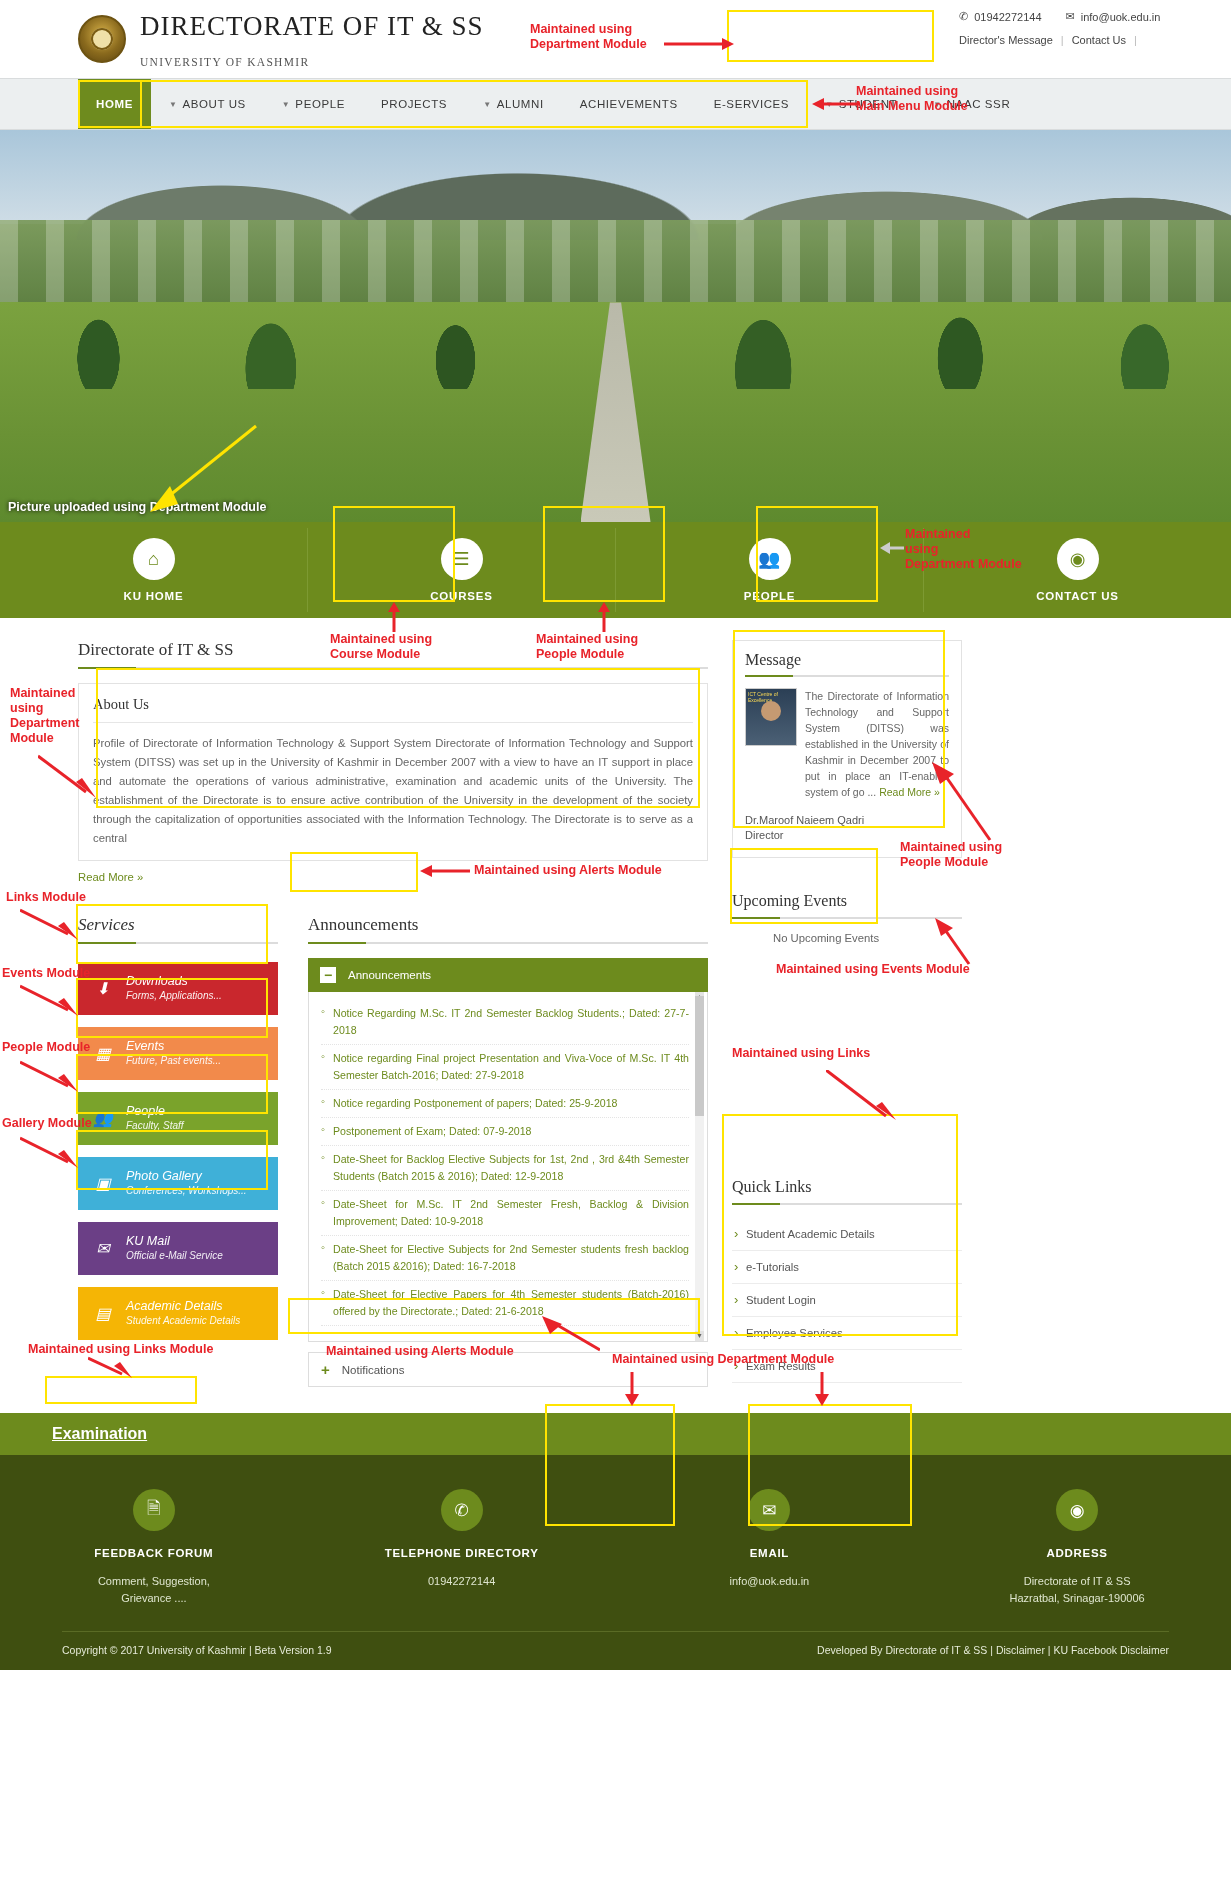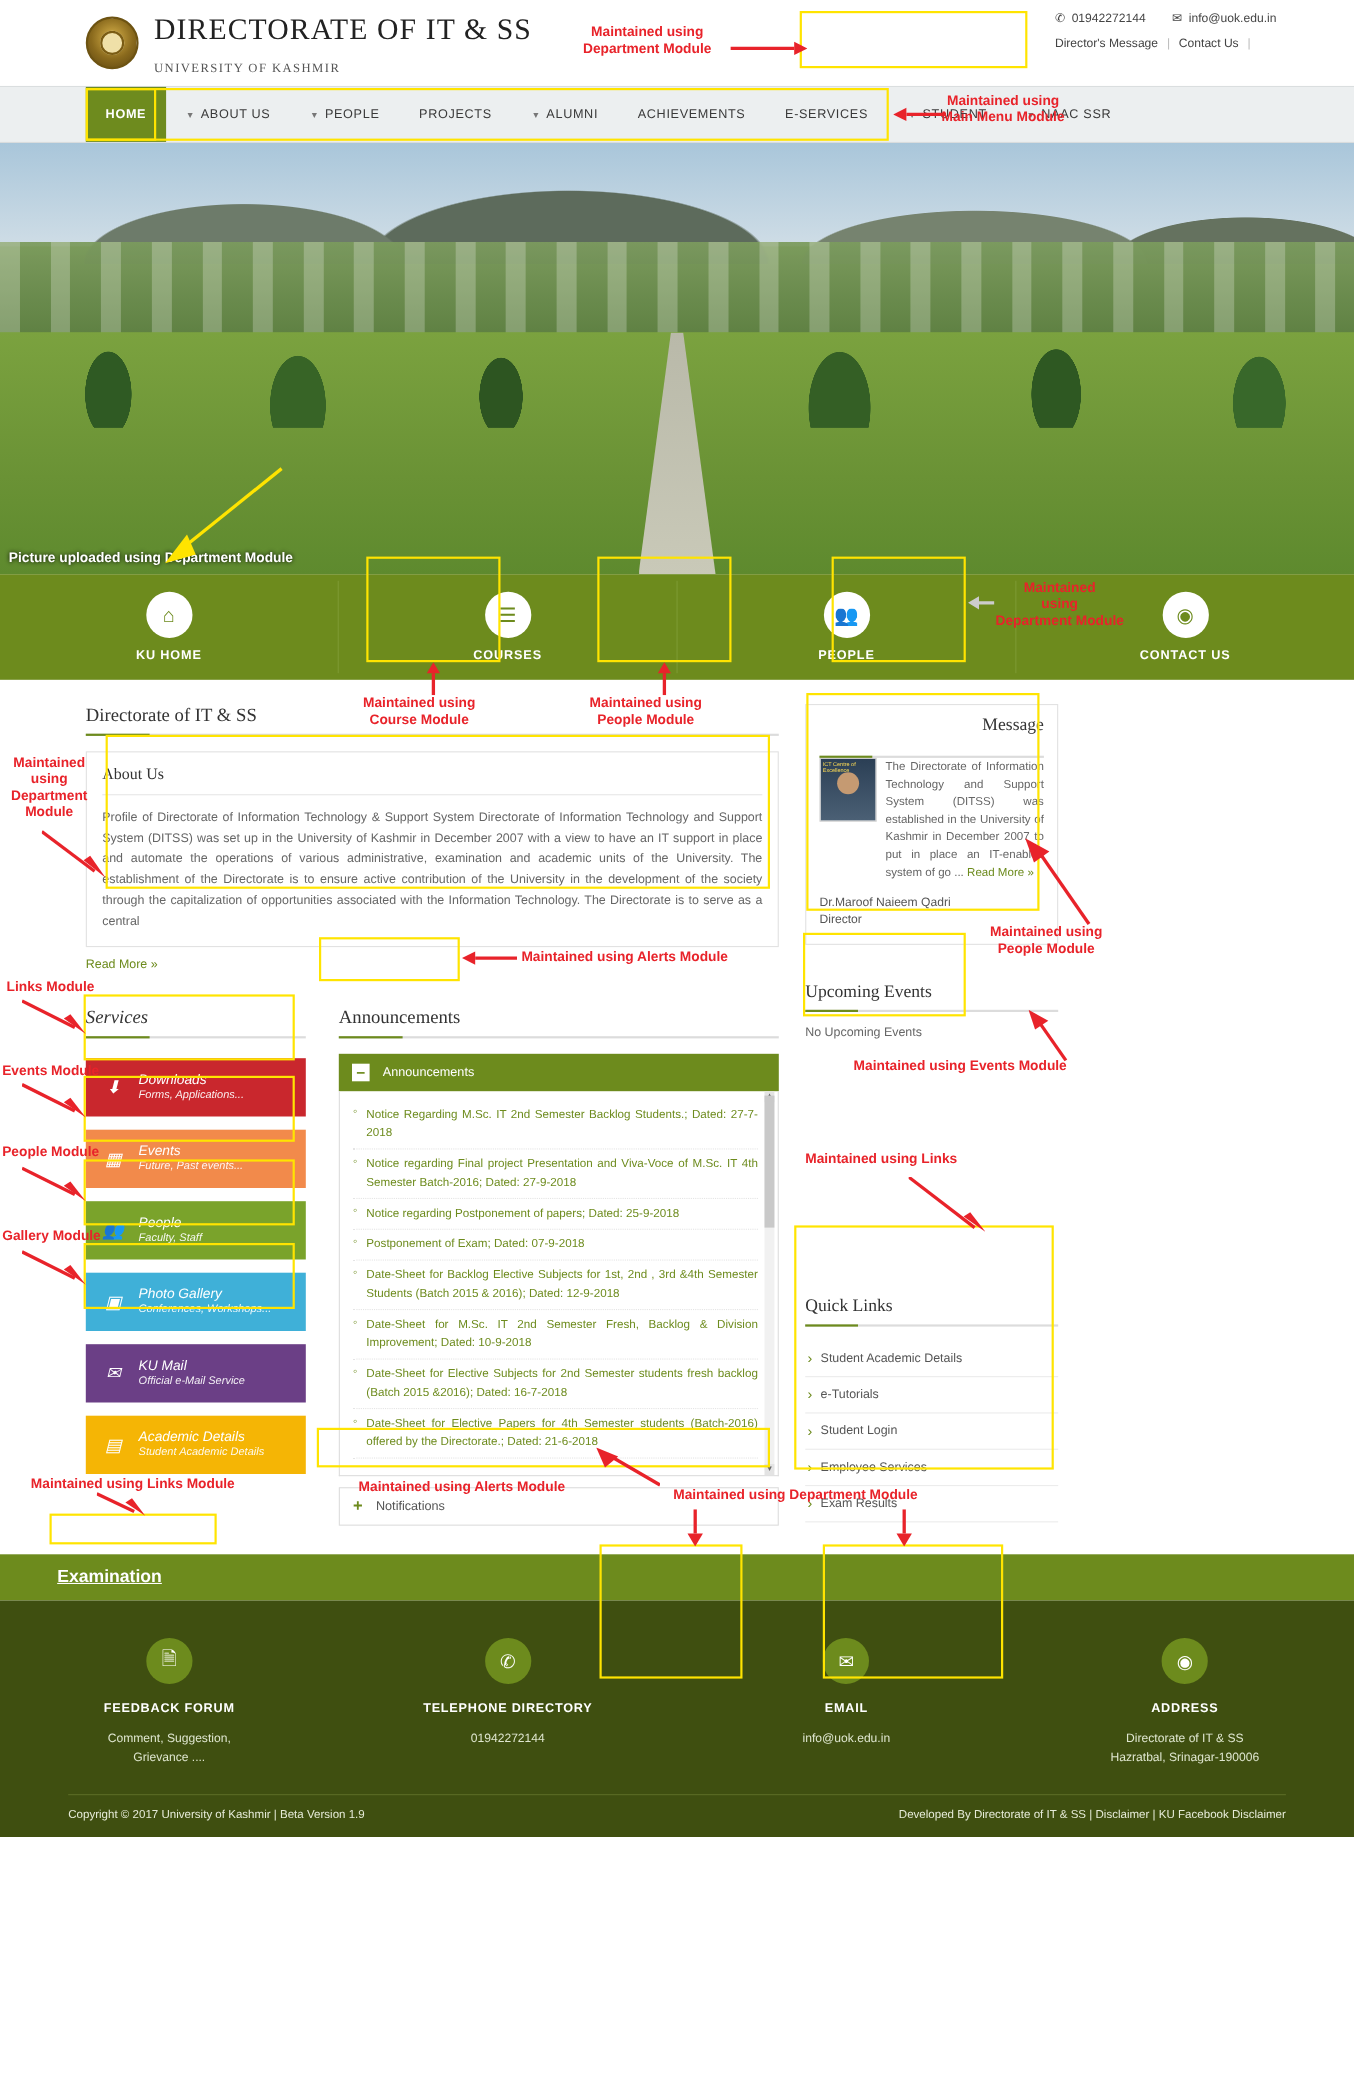--- a/index.html
+++ b/index.html
@@ -185,23 +185,22 @@
   }
   .about-text {
     font-size: 11.3px; line-height: 19px; color: #666; text-align: justify;
   }
   .readmore { display: inline-block; margin-top: 10px; font-size: 11.3px; color: #6d8b1d; text-decoration: none; }
 
   
   .msg-box { border: 1px solid #e2e2e2; padding: 10px 12px 14px; }
   .msg-title {
     font-family: "Liberation Serif", serif; font-size: 16px; color: #333;
-    border-bottom: 2px solid #dcdcdc; padding-bottom: 18px; 
+    border-bottom: 2px solid #dcdcdc; padding-bottom: 6px; margin-bottom: 11px;
     position: relative;
-    text-align: right;
   }
   .msg-title::after { content:""; position:absolute; left:0; bottom:-2px; width:48px; height:2px; background:#6d8b1d; }
   .msg-body { display: flex; gap: 8px; }
   .msg-photo {
     width: 52px; height: 58px; flex: 0 0 52px;
     background: linear-gradient(#2b3f55, #4b6075);
     position: relative; border: 1px solid #ccc;
   }
   .msg-photo::after {
     content: ""; position: absolute; left: 50%; top: 12px; width: 20px; height: 20px;
@@ -259,21 +258,21 @@
     font-size: 11.5px; color: #555; display: flex; align-items: center; gap: 12px;
   }
   .notif-plus { color: #6d8b1d; font-weight: bold; font-size: 15px; line-height: 1; }
 
   
   .panel-title {
     font-family: "Liberation Serif", serif; font-size: 16px; color: #333;
     border-bottom: 2px solid #dcdcdc; padding-bottom: 7px; position: relative; margin-bottom: 13px;
   }
   .panel-title::after { content:""; position:absolute; left:0; bottom:-2px; width:48px; height:2px; background:#6d8b1d; }
-  .panel-text { font-size: 11.3px; color: #666; }
+  .panel-text { font-size: 11.3px; color: #666; margin-left: 41px; }
   .ql-list { list-style: none; margin: 0; padding: 0; }
   .ql-list li {
     font-size: 11.3px; color: #555; padding: 10px 0 10px 14px;
     border-bottom: 1px solid #ececec; position: relative; cursor: pointer;
   }
   .ql-list li::before { content: "›"; position: absolute; left: 2px; top: 8px; color: #6d8b1d; font-size: 13px; }
 
   
   .exam-strip {
     background: #6d8b1d; height: 42px; margin-top: 26px;
@@ -292,21 +291,21 @@
     margin: 0 auto 16px; font-size: 17px;
   }
   .f-title { font-size: 11.5px; font-weight: bold; letter-spacing: .7px; margin-bottom: 14px; }
   .f-text { font-size: 11px; line-height: 17px; color: #dfe6cf; }
   .footer-bottom {
     border-top: 1px solid #5a6b25; margin: 16px 62px 0; padding-top: 12px;
     display: flex; justify-content: space-between; font-size: 10.5px; color: #e6ebd8;
   }
 
   
-  .ann-layer { position: absolute; inset: 0; pointer-events: none; text-align: center; }
+  .ann-layer { position: absolute; inset: 0; pointer-events: none; }
   .hl { position: absolute; border: 2px solid #ffe400; }
   .note {
     position: absolute; color: #e8232a; font-size: 12.5px; font-weight: bold;
     line-height: 15px; white-space: pre-line;
   }
   .arrow-svg { position: absolute; }
   .top-badge {
     position: absolute; left: 50%; top: -16px; transform: translateX(-50%);
     width: 34px; height: 34px; border-radius: 50%; background: #6d8b1d; color:#fff;
     display:flex; align-items:center; justify-content:center; font-size: 15px;

